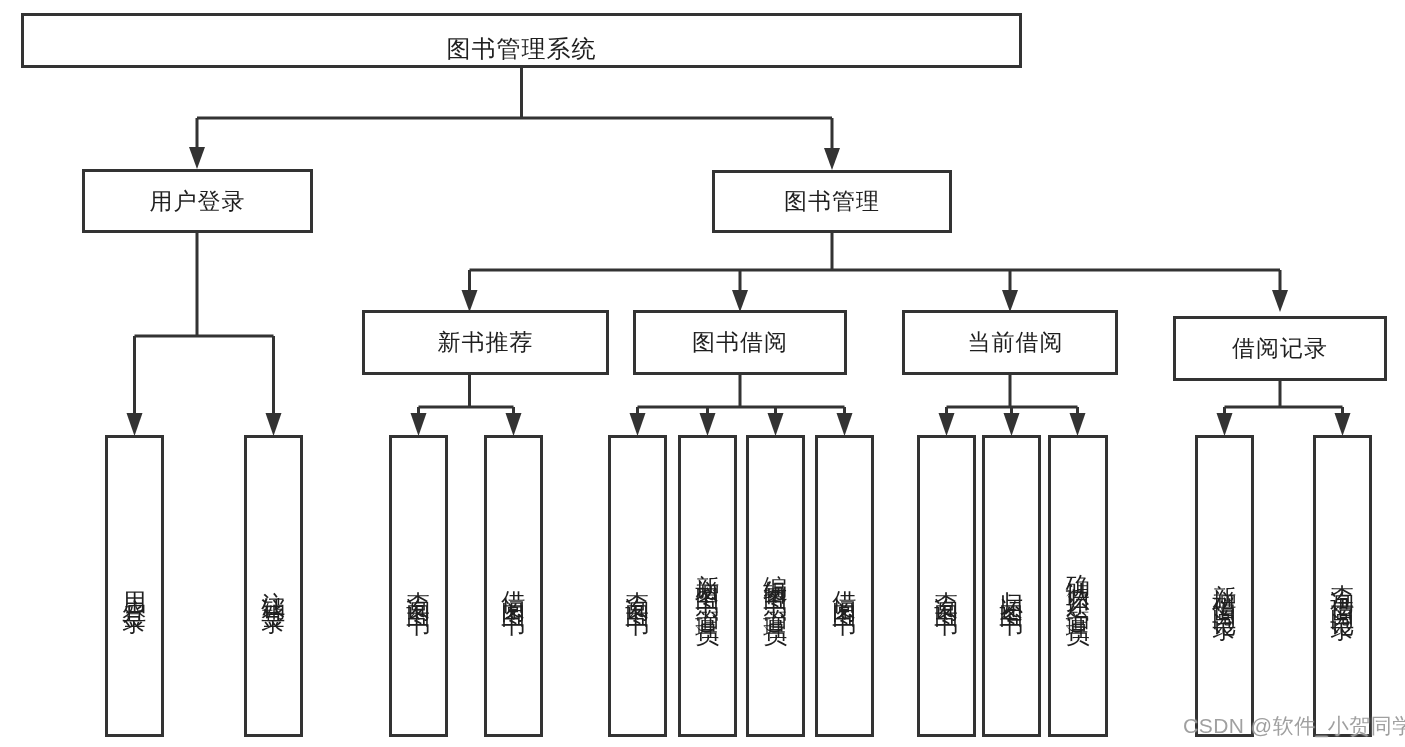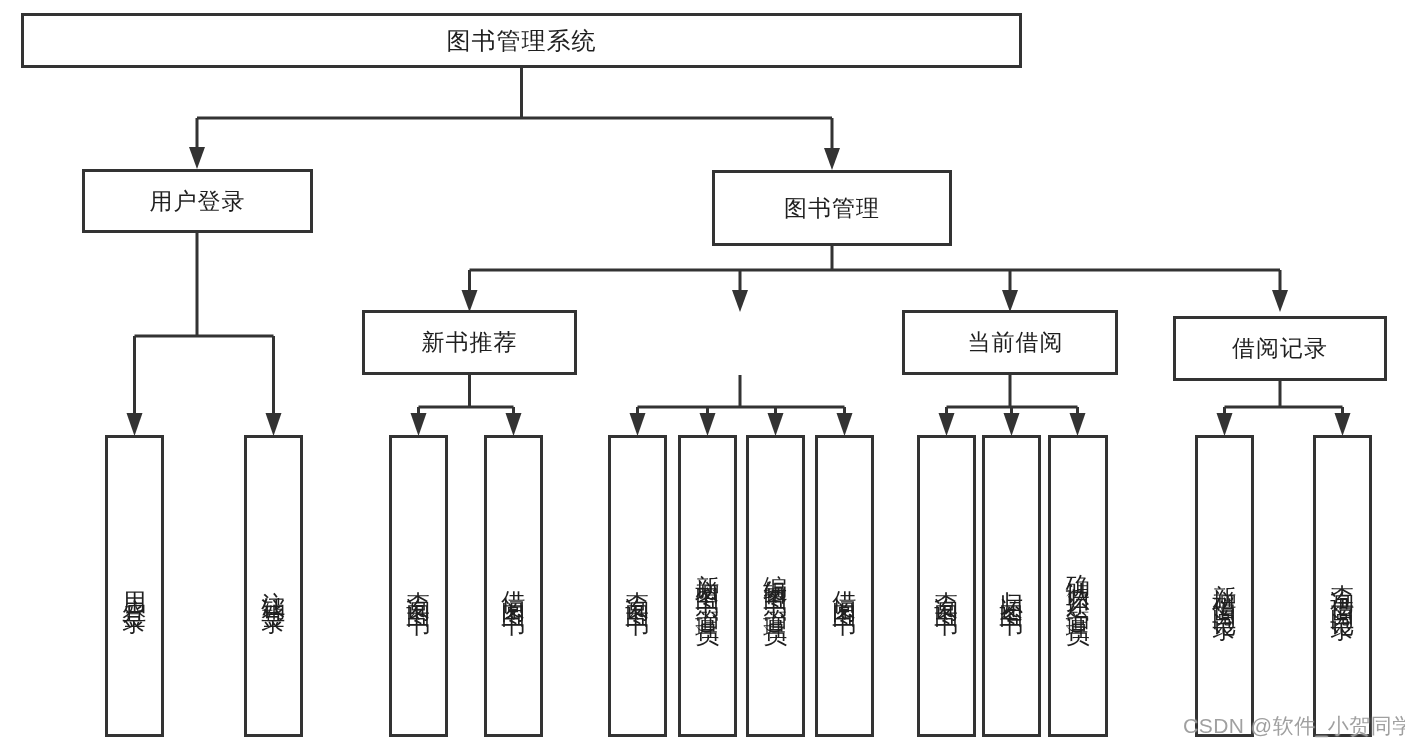--- a/index.html
+++ b/index.html
@@ -22,21 +22,21 @@
     position: absolute;
     background: #ffffff;
     border: 3px solid #333333;
     display: flex;
     align-items: center;
     justify-content: center;
     z-index: 1;
     color: #1f1f1f;
   }
   .node.hbox { font-size: 23px; letter-spacing: 1px; }
-  .node.rootbox { font-size: 24px; letter-spacing: 1px; }
+  .node.rootbox { font-size: 24px; letter-spacing: 1px; align-items: flex-end; }
   .node.leaf .vtext {
     writing-mode: vertical-rl;
     text-orientation: mixed;
     font-size: 24px;
     letter-spacing: 7px;
     line-height: 1.15;
     color: #1f1f1f;
   }
   .watermark {
     position: absolute;
@@ -103,26 +103,29 @@
     </g>
   </svg>
 
   <div class="node rootbox" style="left:21px; top:13px; width:1001px; height:55px;">
     <span>图书管理系统</span>
   </div>
 
   <div class="node hbox" style="left:82px; top:169px; width:231px; height:64px;">
     <span>用户登录</span>
   </div>
-  <div class="node hbox" style="left:712px; top:170px; width:240px; height:76px;">
+  <div class="node hbox" style="left:712px; top:170px; width:240px; height:63px;">
     <span>图书管理</span>
   </div>
 
-  <div class="node hbox" style="left:362px; top:310px; width:215px; height:65px;">
+  <div class="node hbox" style="left:362px; top:310px; width:247px; height:65px;">
     <span>新书推荐</span>
+  </div>
+  <div class="node hbox" style="left:633px; top:310px; width:214px; height:65px;">
+    <span>图书借阅</span>
   </div>
   <div class="node hbox" style="left:902px; top:310px; width:216px; height:65px;padding-left:11px;">
     <span>当前借阅</span>
   </div>
   <div class="node hbox" style="left:1173px; top:310px; width:214px; height:65px;margin-top:6px;">
     <span>借阅记录</span>
   </div>
 
   <div class="node leaf" style="left:105px; top:435px; width:59px; height:302px;">
     <span class="vtext">用户登录</span>

